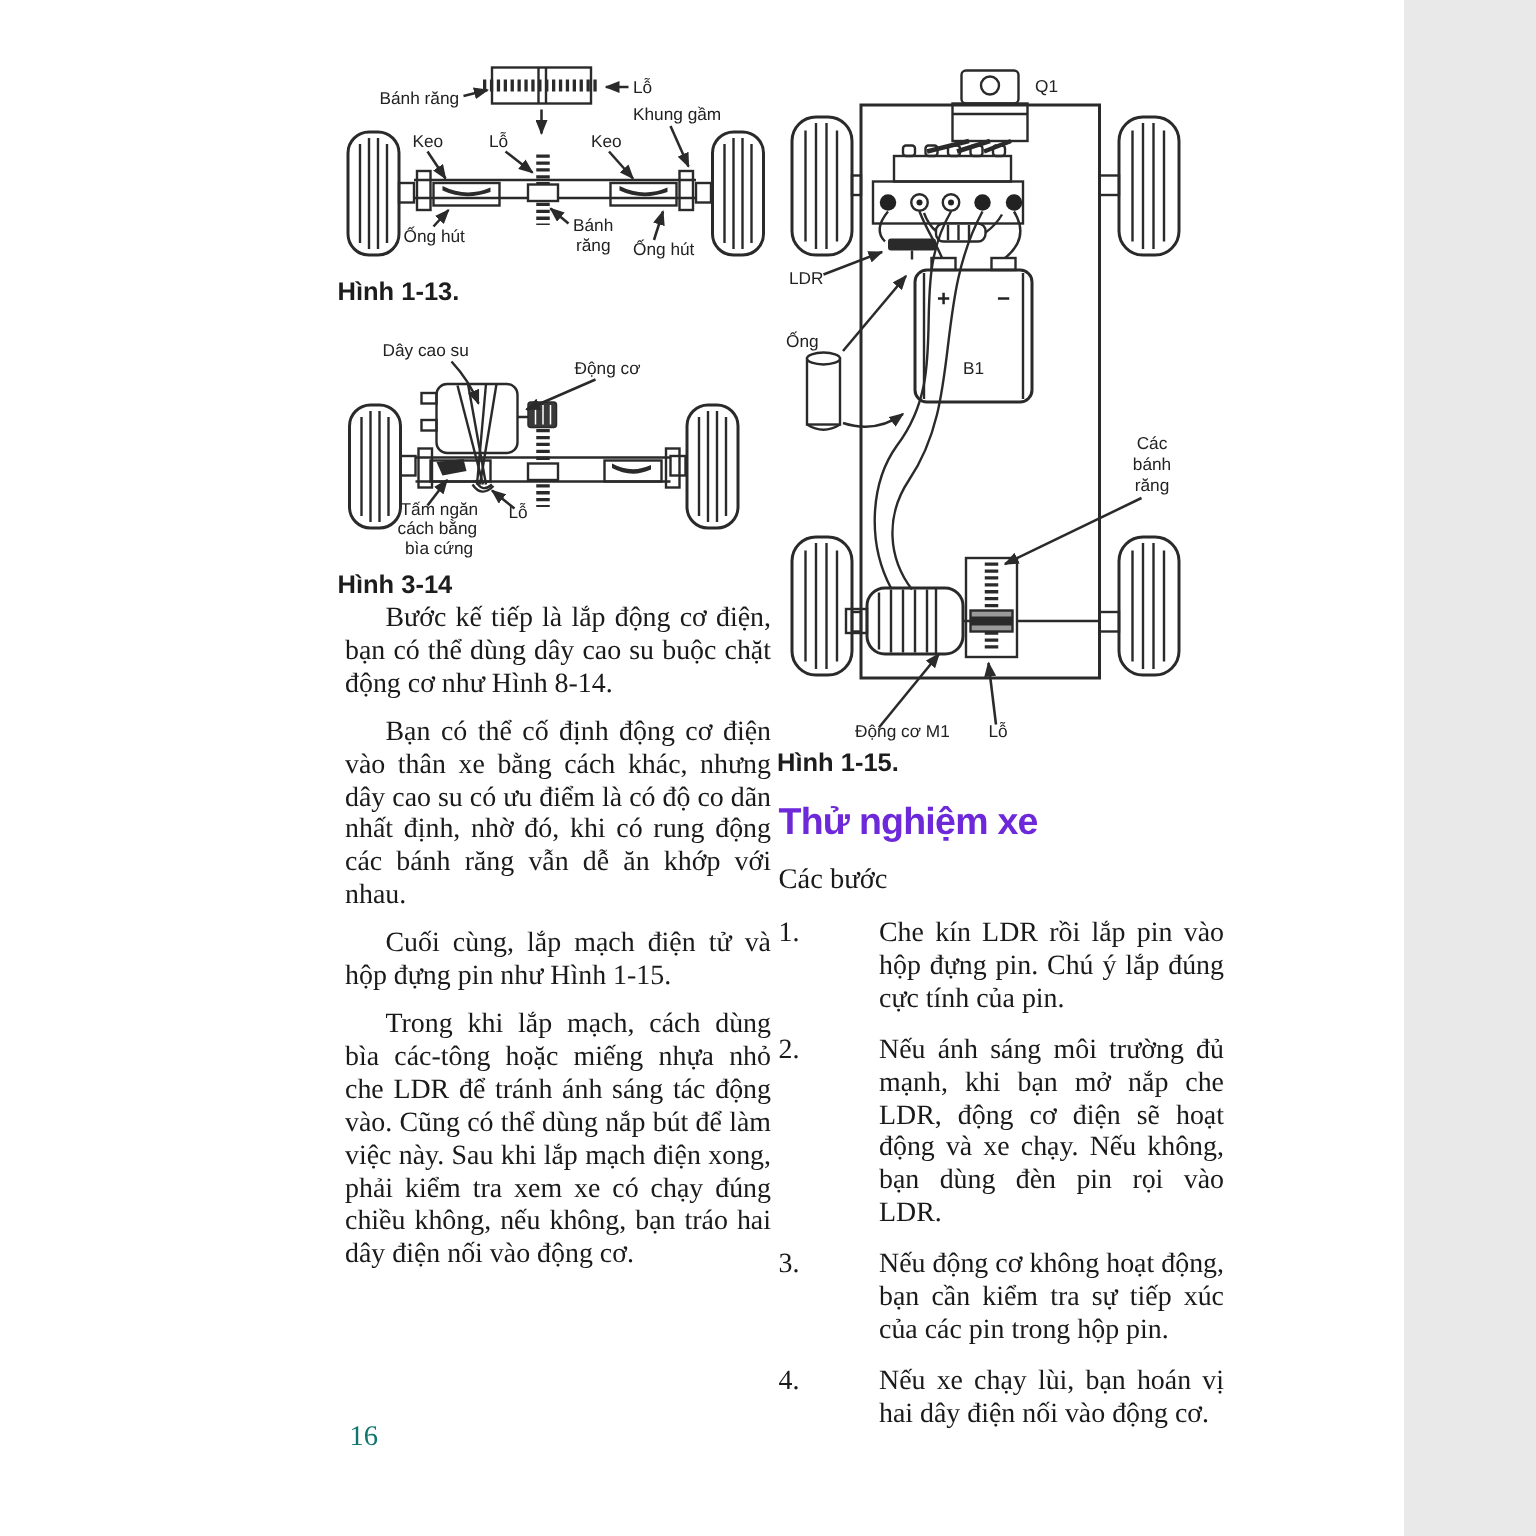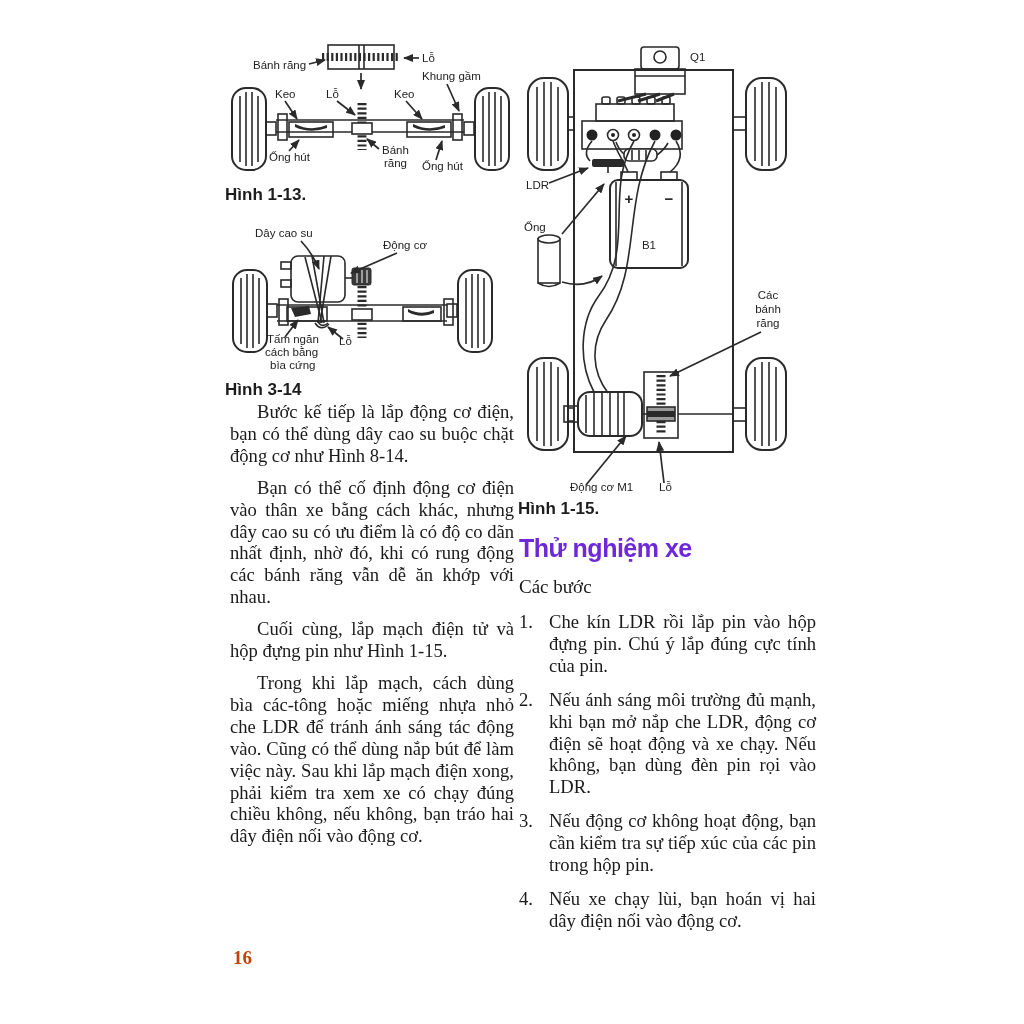--- a/index.html
+++ b/index.html
@@ -1,16 +1,16 @@
 <!DOCTYPE html>
 <html><head>
 <meta charset="utf-8">
 <style>
   html,body{margin:0;padding:0;background:#e9e9e9;}
-  .page{position:relative;width:1024px;height:1024px;background:#ffffff;overflow:hidden;
+  .page{position:relative;width:936px;height:1024px;background:#ffffff;overflow:hidden;
         font-family:"Liberation Serif",serif;color:#1a1a1a;}
   .fig{position:absolute;margin:0;}
   .fig svg{display:block;}
   .caption{font-family:"Liberation Sans",sans-serif;font-weight:bold;font-size:17px;
            text-align:left;color:#1d1d1d;margin-top:2px;}
   
   .ln{stroke:#2a2a2a;stroke-width:1.6;fill:none;}
   .thick{stroke:#2a2a2a;stroke-width:2;fill:none;}
   .gear{stroke:#2a2a2a;stroke-width:9;stroke-dasharray:2.2 2.4;fill:none;}
   .fillink{fill:#2a2a2a;stroke:none;}
@@ -19,22 +19,22 @@
   
   .leftcol{position:absolute;left:230px;top:401px;width:284px;}
   .rightcol{position:absolute;left:519px;top:534px;width:297px;}
   .para{font-size:18.6px;line-height:21.9px;text-align:justify;margin:0 0 10px 0;text-indent:27px;}
   .para.noindent{text-indent:0;}
   .heading{font-family:"Liberation Sans",sans-serif;font-weight:bold;font-size:25px;
            letter-spacing:-0.5px;margin:0 0 13px 0;color:#6d28d9;}
   .subhead{font-size:19px;margin:0 0 13px 0;}
   .step{display:flex;margin:0 0 12px 0;font-size:18.6px;line-height:21.9px;}
   .step .num{flex:0 0 30px;}
-  .step .txt{flex:1;text-align:justify;}
-  .pageno{position:absolute;left:233px;top:947px;font-size:19px;color:#c2410c;font-weight:bold;}
+  .step .txt{flex:1;text-align:justify;margin-left:37px;}
+  .pageno{position:absolute;left:233px;top:947px;font-size:19px;color:#0f766e;}
 </style>
 </head>
 <body>
 
 <div class="page">
 
   <figure class="fig" style="left:225px;top:33px;width:292px;">
     <svg width="292" height="150" viewBox="0 0 292 150">
       <defs>
         <marker id="ar1" markerWidth="10" markerHeight="8" refX="9" refY="4" orient="auto" markerUnits="userSpaceOnUse">

